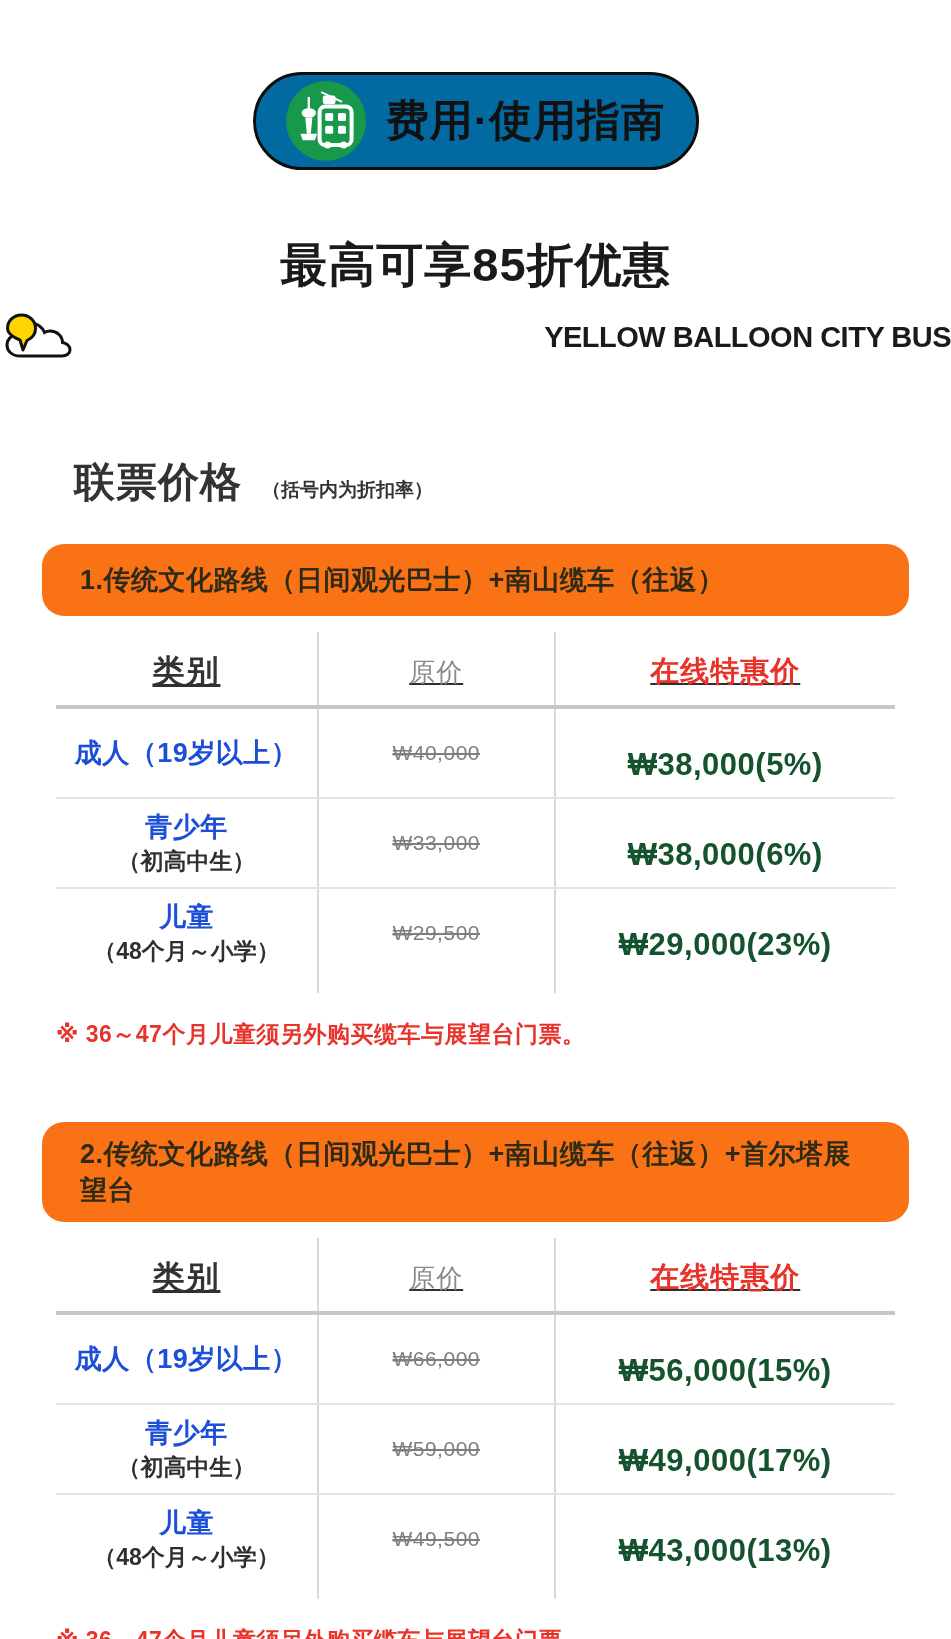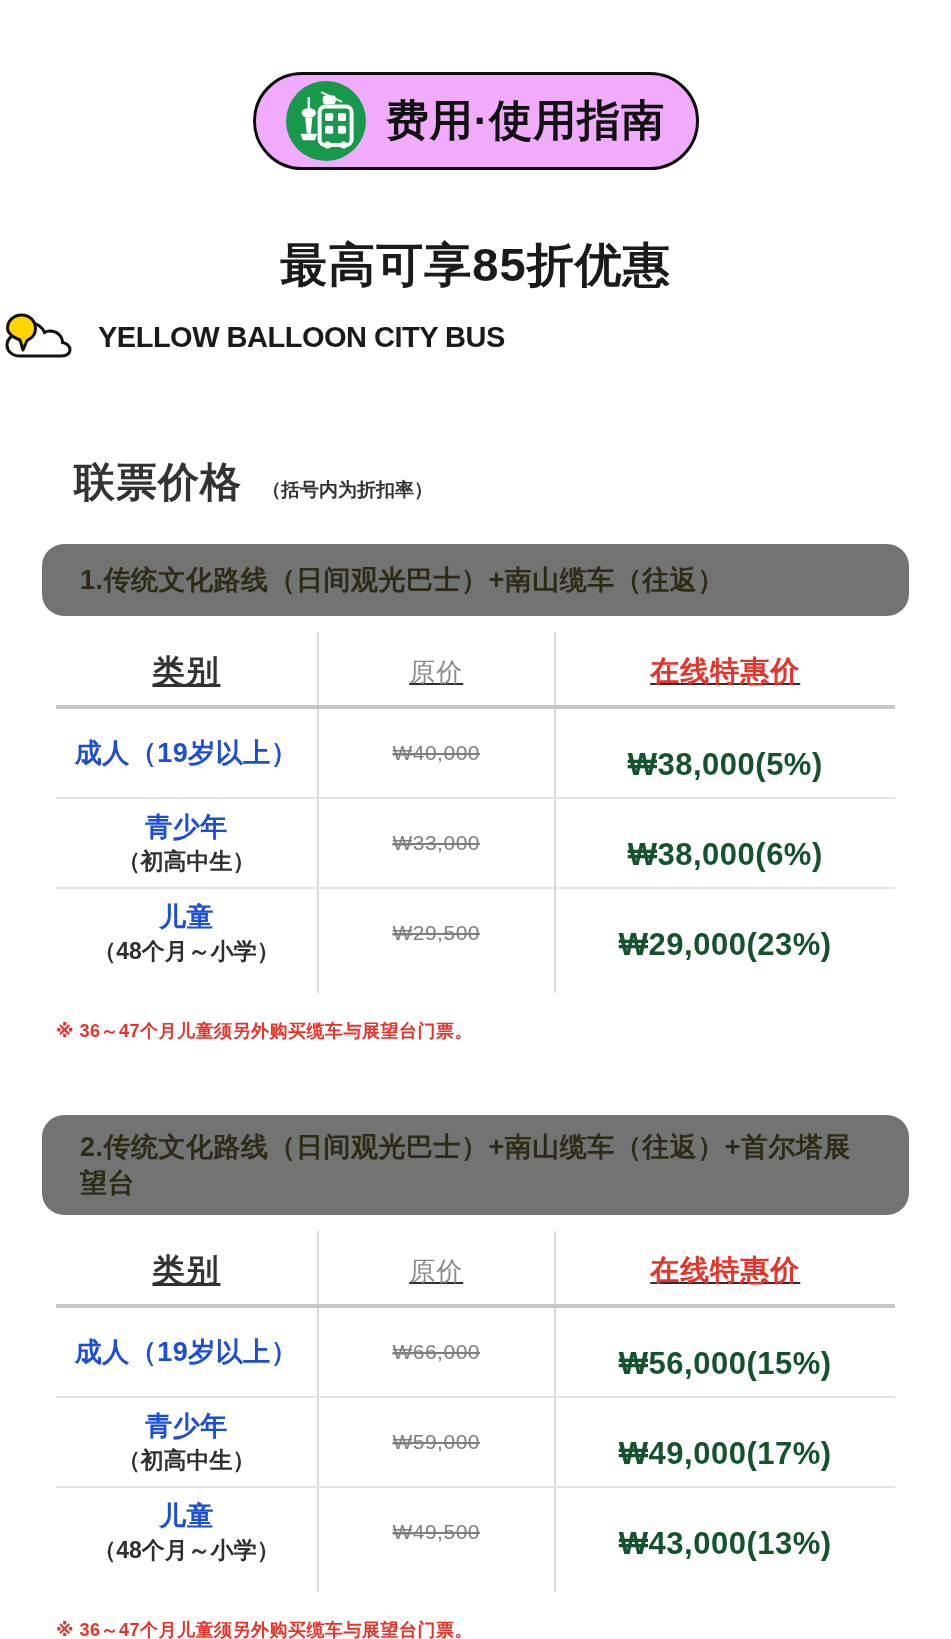--- a/index.html
+++ b/index.html
@@ -13,21 +13,21 @@
     overflow: hidden;
   }
 
   
   .badge-pill {
     margin: 72px auto 0;
     width: 446px;
     height: 98px;
     border: 3px solid #0d0d0d;
     border-radius: 60px;
-    background: #f0abfc;
+    background: #0369a1;
     display: flex;
     align-items: center;
     justify-content: center;
     gap: 20px;
   }
   .badge-icon { width: 80px; height: 80px; flex: 0 0 auto; }
   .badge-label {
     font-size: 43px;
     font-weight: 800;
     color: #111;
@@ -41,21 +41,21 @@
     text-align: center;
     font-size: 47px;
     font-weight: 800;
     color: #1a1a1a;
     letter-spacing: 1px;
   }
   .brand-row {
     margin-top: 14px;
     display: flex;
     align-items: center;
-    justify-content: flex-start;
+    justify-content: space-between;
     gap: 24px;
   }
   .brand-icon { width: 74px; height: 52px; flex: 0 0 auto; }
   .brand-name {
     font-size: 29px;
     font-weight: 800;
     color: #1a1a1a;
     letter-spacing: -0.5px;
     white-space: nowrap;
   }
@@ -75,21 +75,21 @@
   }
   .section-heading .sub {
     font-size: 19px;
     font-weight: 700;
     color: #333;
   }
 
   
   .banner {
     margin: 34px 42px 4px;
-    background: #737373;
+    background: #f97316;
     border-radius: 22px;
     min-height: 72px;
     display: flex;
     align-items: center;
     padding: 14px 38px;
   }
   .banner.gap-large { margin-top: 72px; }
   .banner-label {
     font-size: 27px;
     font-weight: 700;
@@ -136,21 +136,21 @@
     font-size: 31px;
     font-weight: 800;
     color: #14532d;
     letter-spacing: 0.5px;
     margin-top: 23px;
   }
 
   
   .footnote {
     margin: 26px 0 0 56px;
-    font-size: 18px;
+    font-size: 23px;
     font-weight: 700;
     color: #e8332a;
     letter-spacing: 0.5px;
   }
 </style>
 </head>
 <body>
 
 <div>
 

